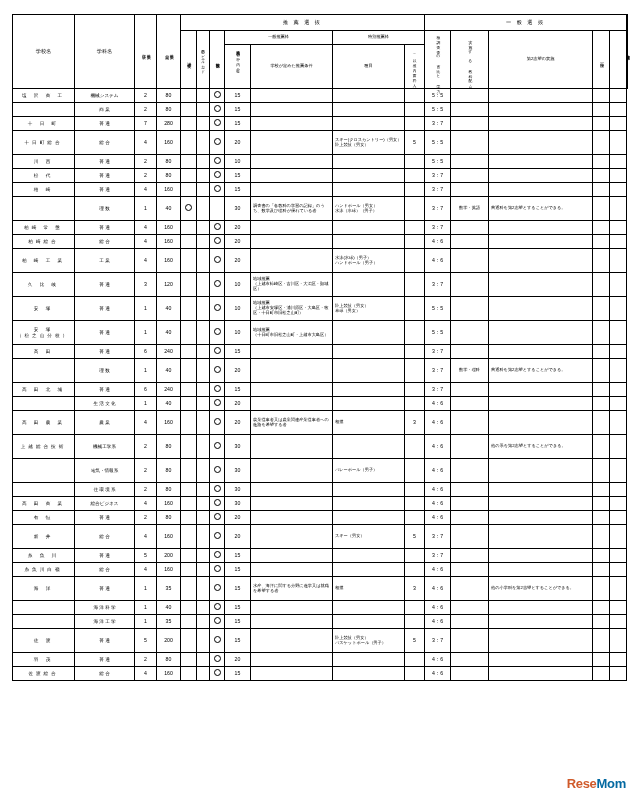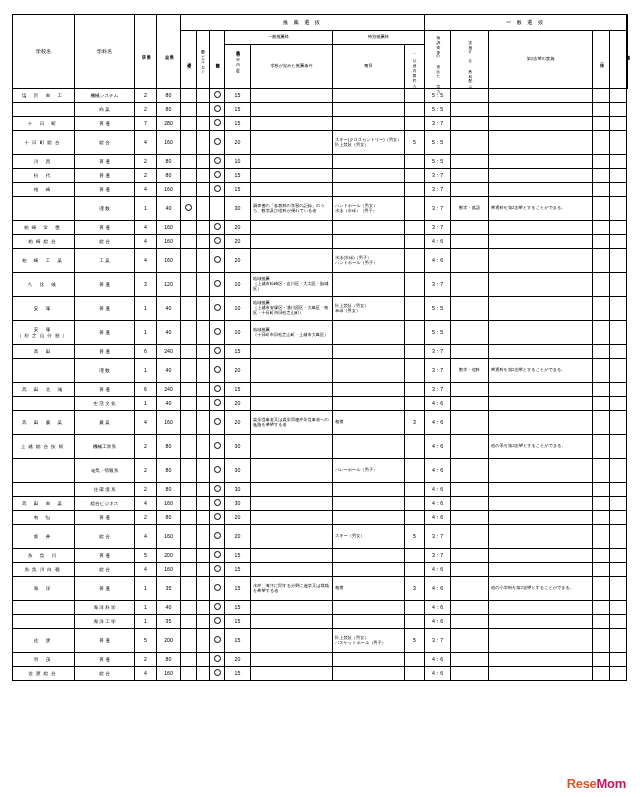--- a/index.html
+++ b/index.html
@@ -708,14 +708,14 @@
           <td></td>
           <td>4：6</td>
           <td class="tiny"></td>
           <td class="tiny lftpad cellpad"></td>
           <td></td>
           <td></td>
         </tr>
       </tbody>
   </table>
 
-  <div class="wm"><span>Rese</span><span style="color:#be185d">Mom</span></div>
+  <div class="wm"><span>Rese</span><span style="color:#0369a1">Mom</span></div>
 </div>
 
 </body></html>

